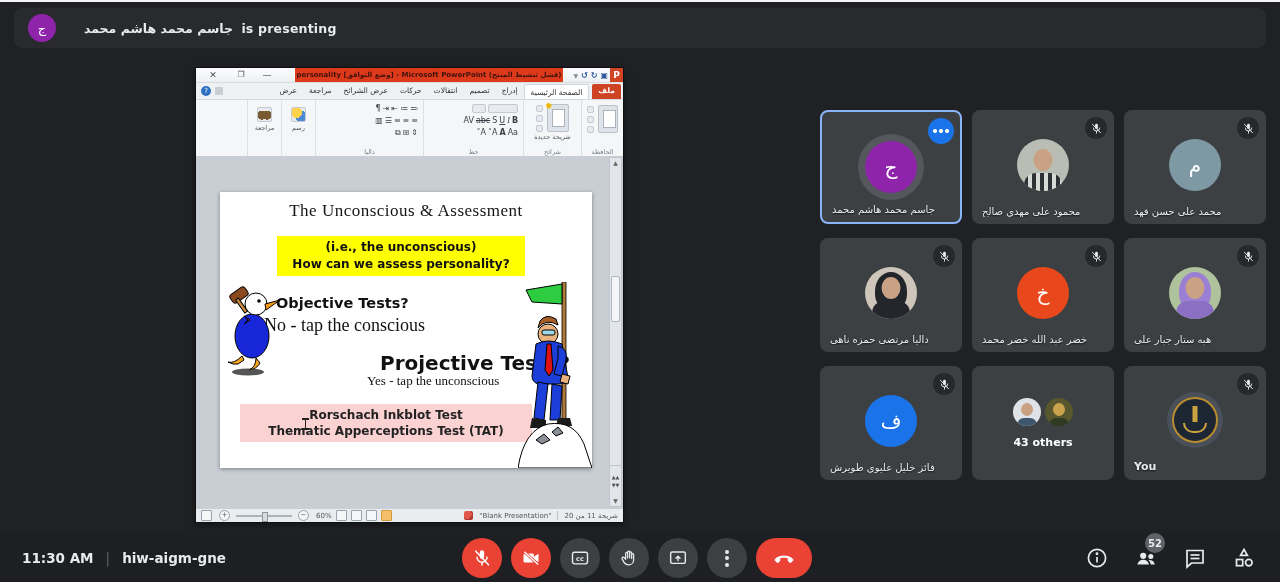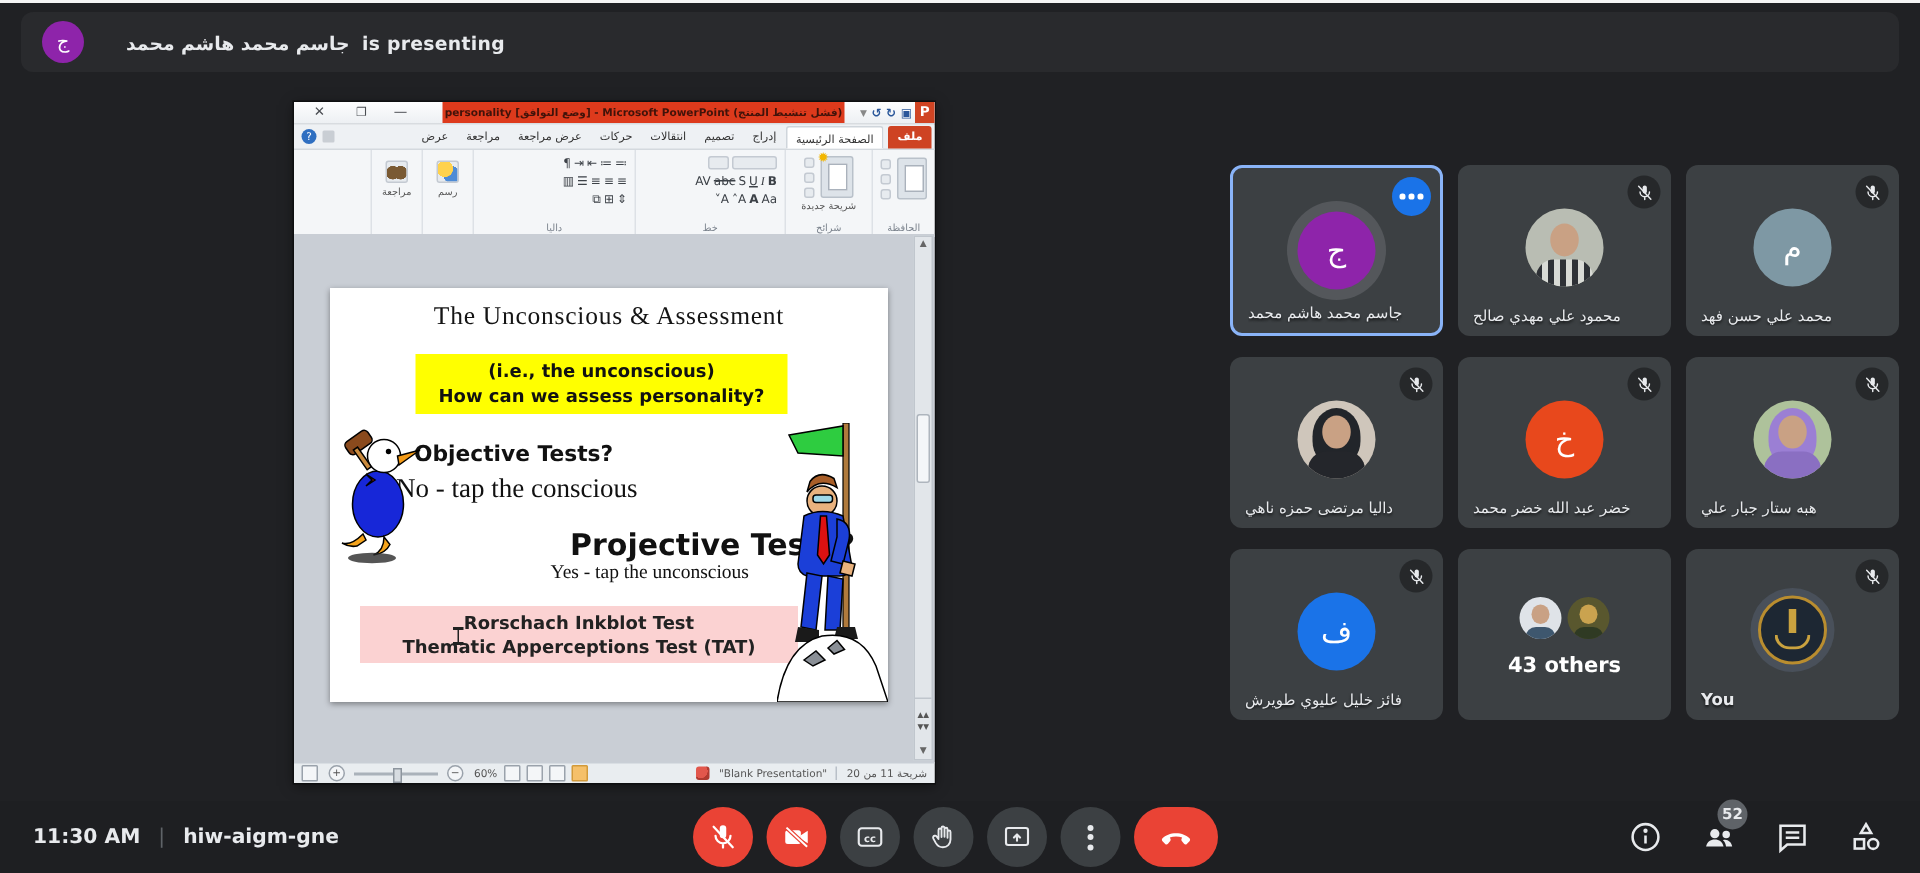--- a/index.html
+++ b/index.html
@@ -128,21 +128,21 @@
   .pa.w2 .body{background:#8a6fc2}
 
   .t8-pair{position:absolute;left:50%;top:32px;transform:translateX(-50%);display:flex}
   .t8-a,.t8-b{width:28px;height:28px;border-radius:50%;position:relative;overflow:hidden}
   .t8-a{background:#dfe3e8;margin-right:4px}
   .t8-a i{position:absolute;left:50%;top:5px;transform:translateX(-50%);width:12px;height:13px;border-radius:50%;background:#c9a184}
   .t8-a u{position:absolute;left:50%;bottom:-3px;transform:translateX(-50%);width:20px;height:11px;border-radius:7px 7px 0 0;background:#3e576e}
   .t8-b{background:#59572e}
   .t8-b i{position:absolute;left:50%;top:5px;transform:translateX(-50%);width:12px;height:13px;border-radius:50%;background:#caa34f}
   .t8-b u{position:absolute;left:50%;bottom:-3px;transform:translateX(-50%);width:20px;height:11px;border-radius:7px 7px 0 0;background:#2f3a23}
-  .t8-label{position:absolute;left:0;width:100%;top:70px;text-align:center;color:#fff;font-weight:700;font-size:14px}
+  .t8-label{position:absolute;left:0;width:100%;top:70px;text-align:center;color:#fff;font-weight:700;font-size:11px}
 
   .logo-av{position:absolute;left:50%;top:26px;transform:translateX(-50%);width:56px;height:56px;border-radius:50%;
        background:#49505a;display:flex;align-items:center;justify-content:center}
   .logo-in{width:46px;height:46px;border-radius:50%;background:#1d2733;border:2px solid #b98d2f;
        box-sizing:border-box;position:relative}
   .logo-in:before{content:"";position:absolute;left:50%;top:7px;transform:translateX(-50%);
        width:5px;height:16px;background:#caa23f}
   .logo-in:after{content:"";position:absolute;left:50%;bottom:8px;transform:translateX(-50%);
        width:24px;height:10px;border-radius:0 0 12px 12px;border:2px solid #caa23f;border-top:none;box-sizing:border-box}
 
@@ -191,21 +191,21 @@
     <div class="appicon">P</div>
   </div>
 
   <div class="tabs">
     <span class="tab file">ملف</span>
     <span class="tab active">الصفحة الرئيسية</span>
     <span class="tab">إدراج</span>
     <span class="tab">تصميم</span>
     <span class="tab">انتقالات</span>
     <span class="tab">حركات</span>
-    <span class="tab">عرض مراجعة</span>
+    <span class="tab">عرض الشرائح</span>
     <span class="tab">مراجعة</span>
     <span class="tab">عرض</span>
     <span class="spacer"></span>
     <span class="home-ico"></span>
     <span class="help-ico">?</span>
   </div>
 
   <div class="ribbon">
     <div class="grp" style="width:42px">
       <div class="chiprow" style="justify-content:center;margin-top:1px">

